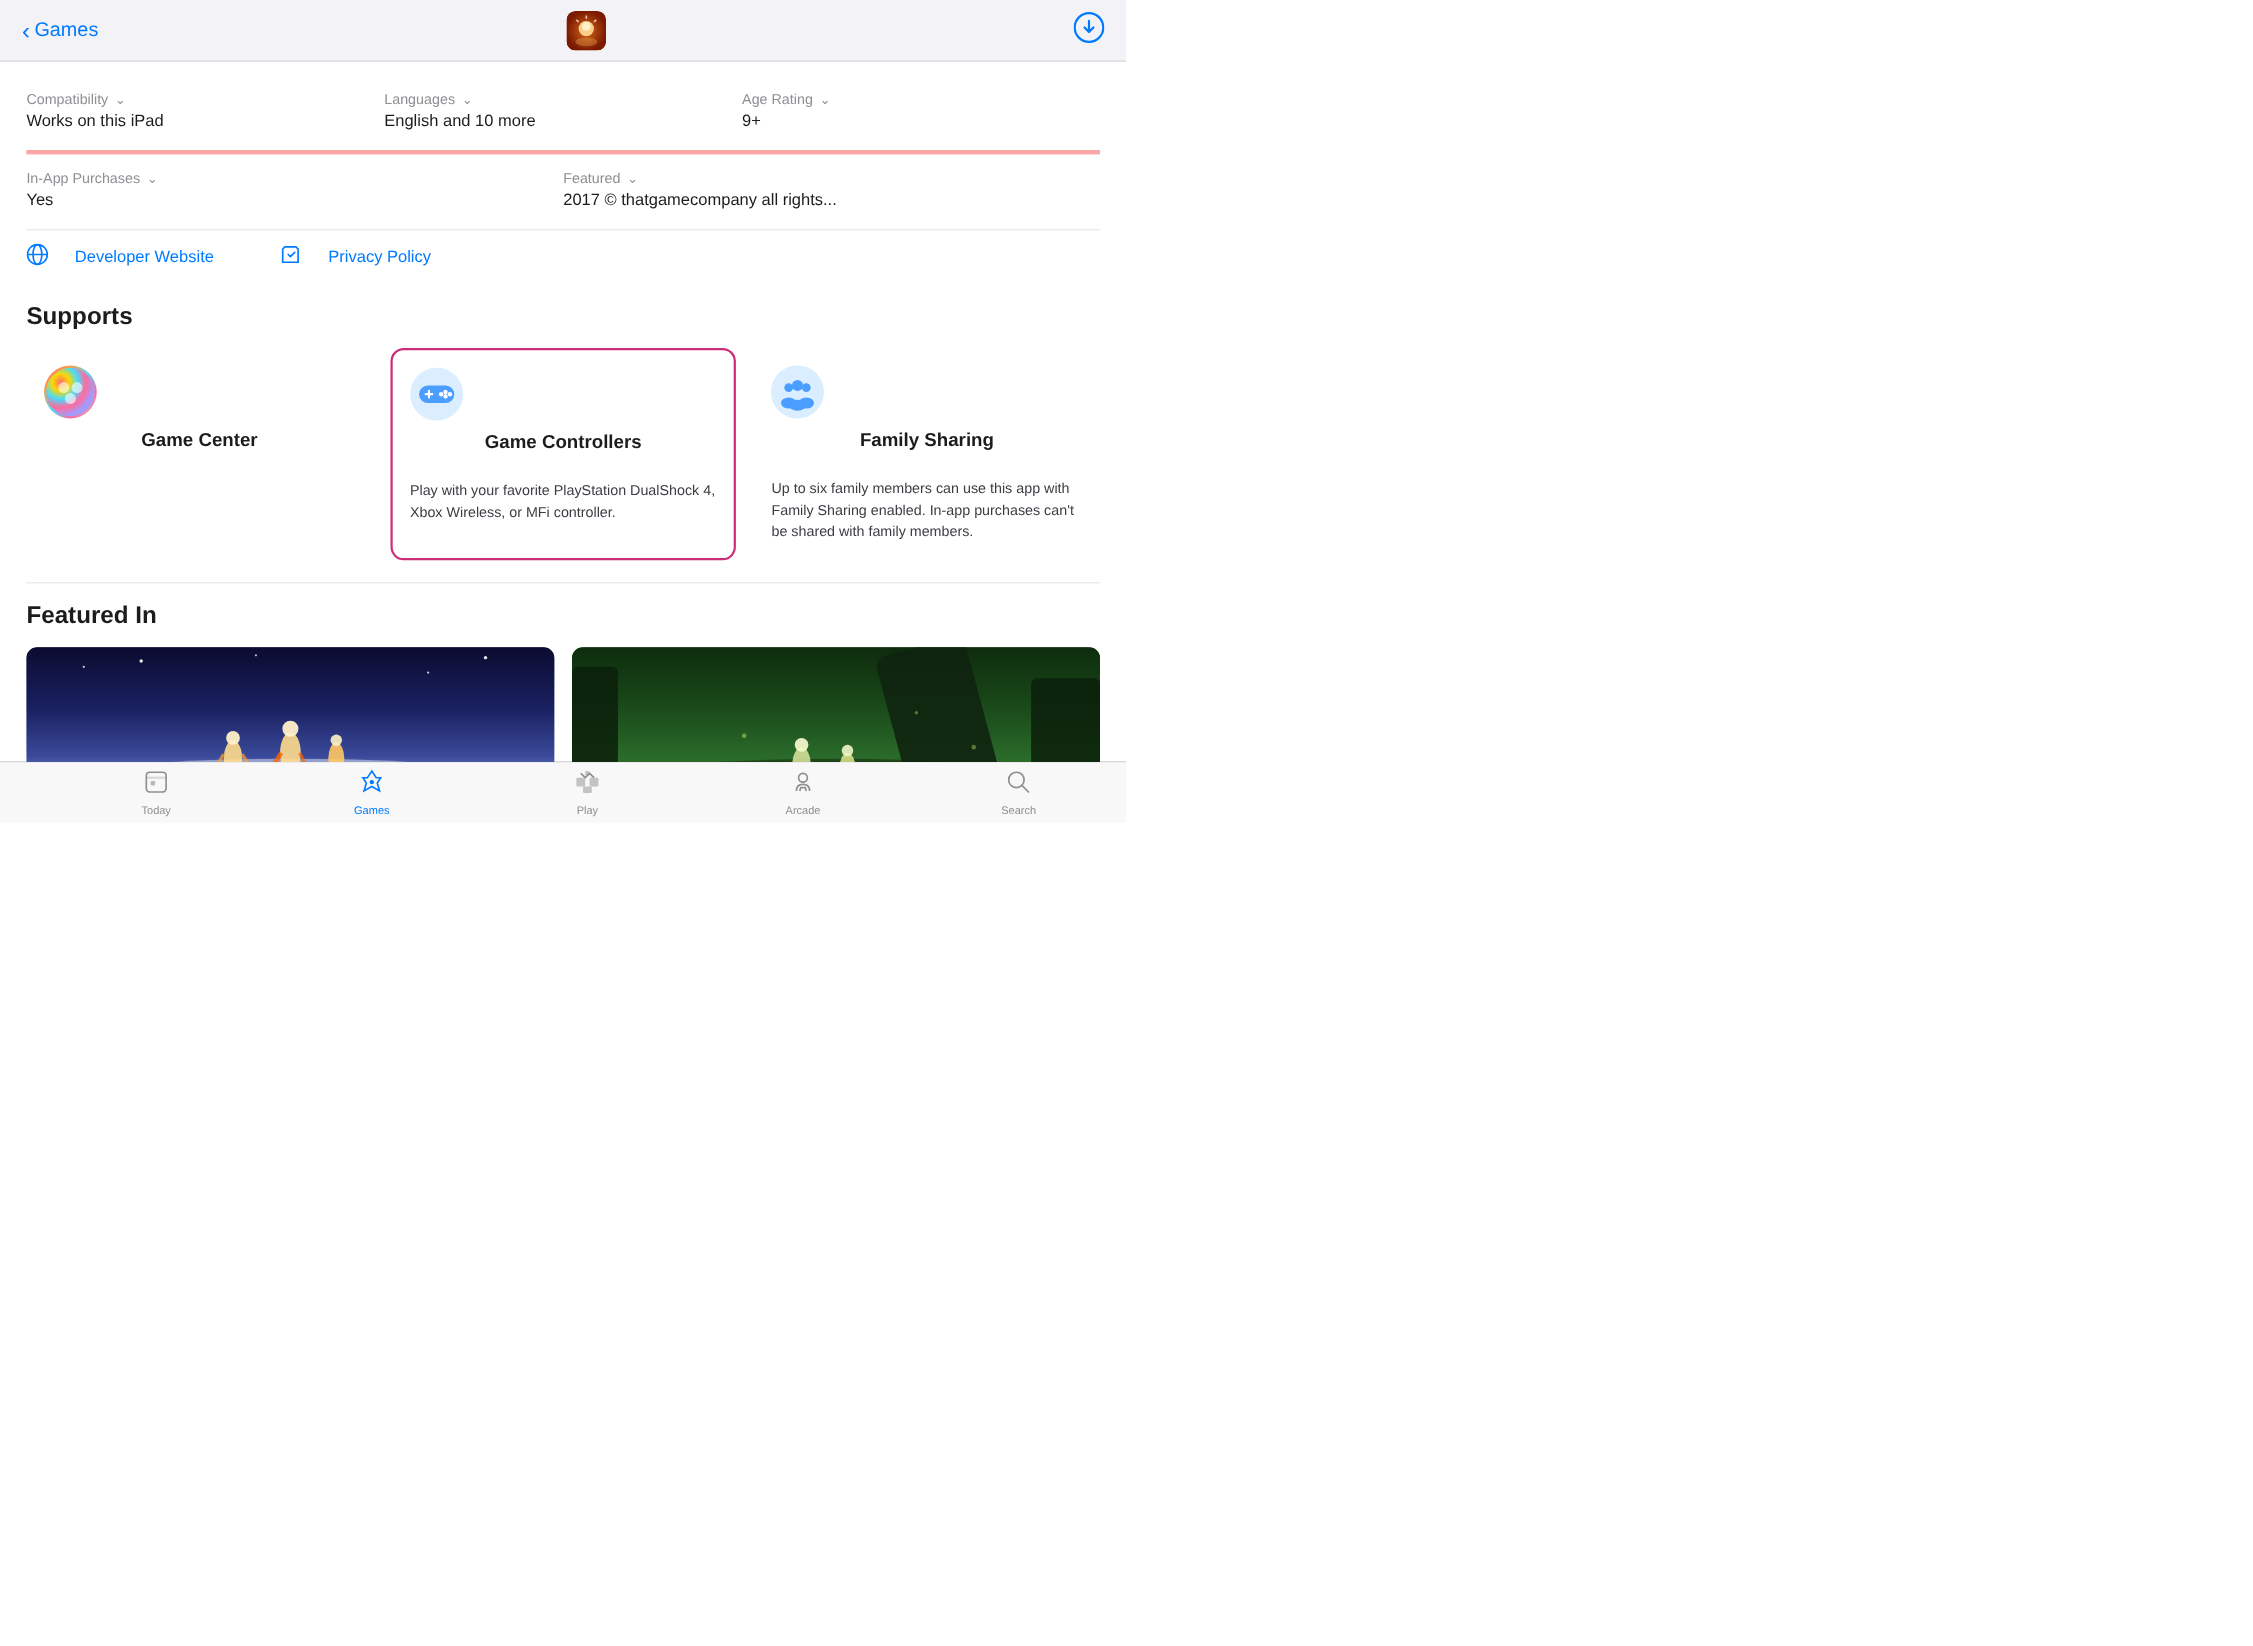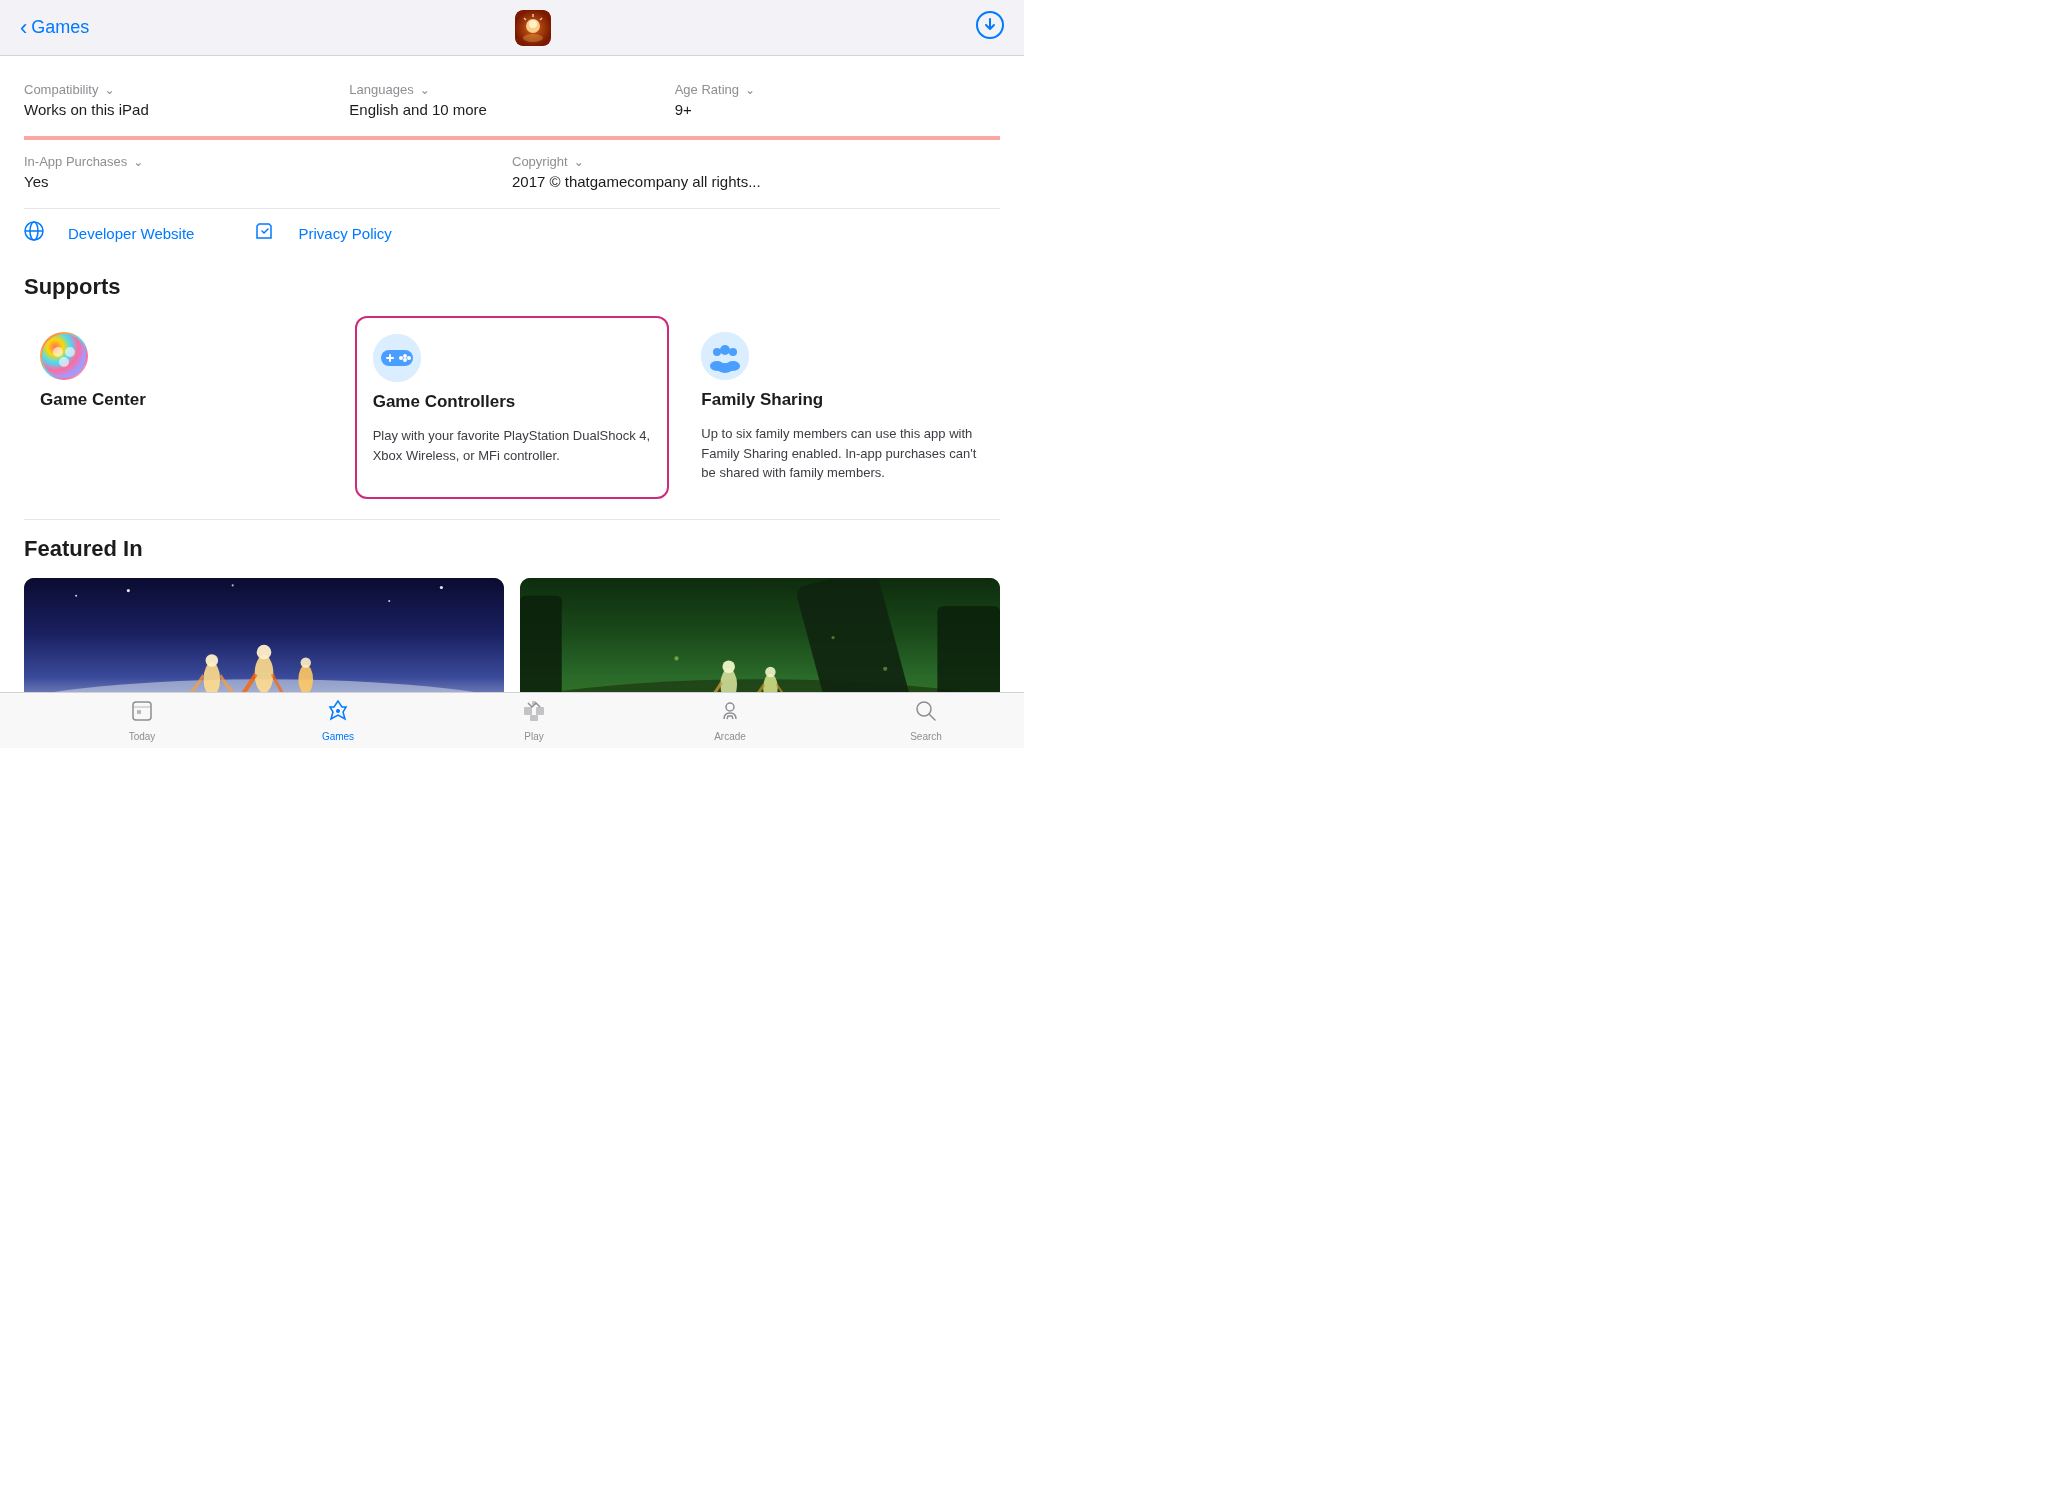--- a/index.html
+++ b/index.html
@@ -162,21 +162,22 @@
       border-radius: 50%;
     }
     .support-icon-family {
       background: #e3f0fb;
       border-radius: 50%;
     }
     .support-card-title {
       font-size: 17px;
       font-weight: 600;
       color: #1c1c1e;
-      margin-bottom: 14px;
+      margin-bottom: 24px;
+      text-align: center;
     }
     .support-card-desc {
       font-size: 13px;
       color: #3c3c43;
       line-height: 1.5;
     }
 
     
     .featured-section {
       border-top: 1px solid #e5e5ea;
@@ -307,21 +308,21 @@
   <div class="info-grid-2col">
     <div class="info-item">
       <div class="info-label">
         <span>In-App Purchases</span>
         <span class="chevron">⌄</span>
       </div>
       <div class="info-value">Yes</div>
     </div>
     <div class="info-item">
       <div class="info-label">
-        <span>Copyright</span>
+        <span>Featured</span>
         <span class="chevron">⌄</span>
       </div>
       <div class="info-value">2017 © thatgamecompany all rights...</div>
     </div>
   </div>
 
   <div class="links-row">
     <div class="link-item">
       <span class="link-icon">
         <svg width="20" height="20" viewBox="0 0 20 20" fill="none" xmlns="http://www.w3.org/2000/svg">

